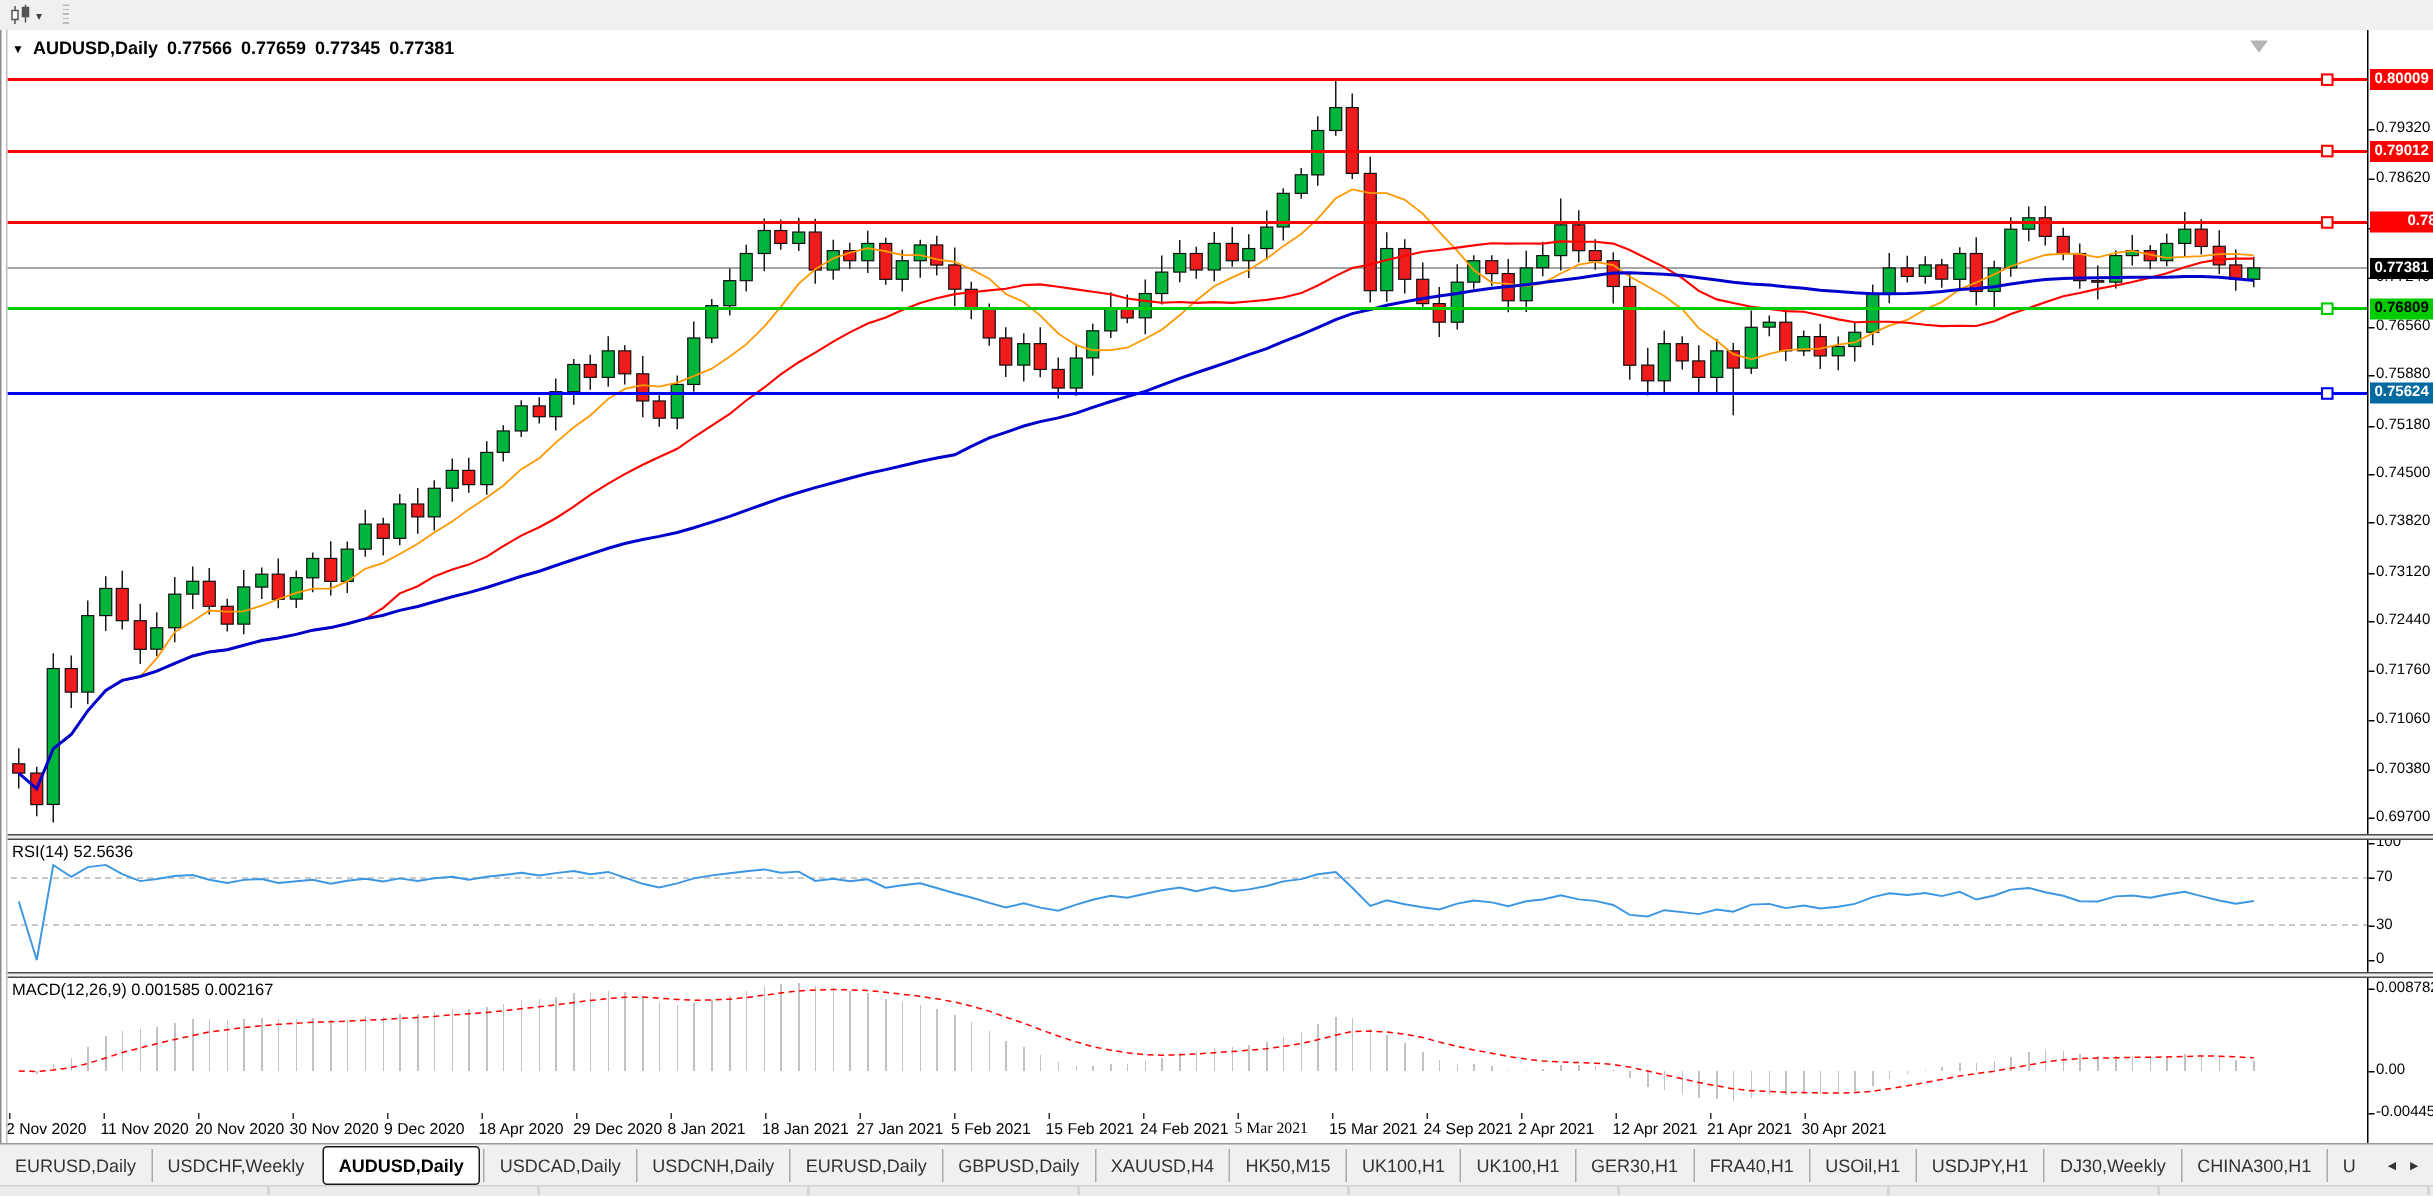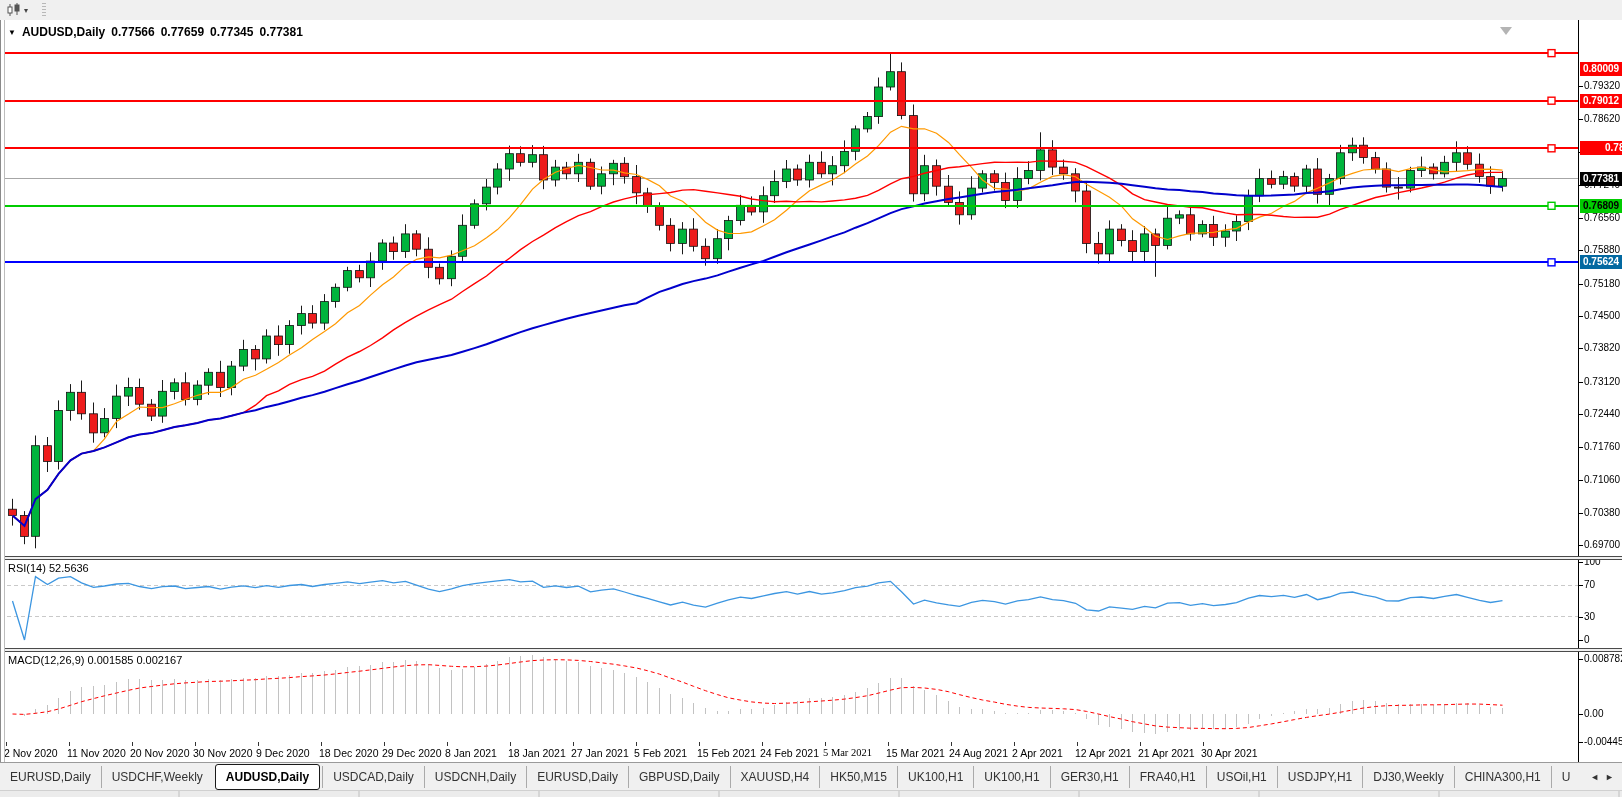--- a/index.html
+++ b/index.html
@@ -527,41 +527,41 @@
         <div class="date-label" style="left: 4px;">2 Nov 2020</div>
         <div class="date-tick" style="left: 69px;"></div>
         <div class="date-label" style="left: 67px;">11 Nov 2020</div>
         <div class="date-tick" style="left: 132px;"></div>
         <div class="date-label" style="left: 130px;">20 Nov 2020</div>
         <div class="date-tick" style="left: 195px;"></div>
         <div class="date-label" style="left: 193px;">30 Nov 2020</div>
         <div class="date-tick" style="left: 258px;"></div>
         <div class="date-label" style="left: 256px;">9 Dec 2020</div>
         <div class="date-tick" style="left: 321px;"></div>
-        <div class="date-label" style="left: 319px;">18 Dec 2020</div>
+        <div class="date-label" style="left: 319px;">18 Apr 2020</div>
         <div class="date-tick" style="left: 384px;"></div>
         <div class="date-label" style="left: 382px;">29 Dec 2020</div>
         <div class="date-tick" style="left: 447px;"></div>
         <div class="date-label" style="left: 445px;">8 Jan 2021</div>
         <div class="date-tick" style="left: 510px;"></div>
         <div class="date-label" style="left: 508px;">18 Jan 2021</div>
         <div class="date-tick" style="left: 573px;"></div>
         <div class="date-label" style="left: 571px;">27 Jan 2021</div>
         <div class="date-tick" style="left: 636px;"></div>
         <div class="date-label" style="left: 634px;">5 Feb 2021</div>
         <div class="date-tick" style="left: 699px;"></div>
         <div class="date-label" style="left: 697px;">15 Feb 2021</div>
         <div class="date-tick" style="left: 762px;"></div>
         <div class="date-label" style="left: 760px;">24 Feb 2021</div>
         <div class="date-tick" style="left: 825px;"></div>
         <div class="date-label" style="left: 823px; font-family: Liberation Serif, serif;">5 Mar 2021</div>
         <div class="date-tick" style="left: 888px;"></div>
         <div class="date-label" style="left: 886px;">15 Mar 2021</div>
         <div class="date-tick" style="left: 951px;"></div>
-        <div class="date-label" style="left: 949px;">24 Aug 2021</div>
+        <div class="date-label" style="left: 949px;">24 Sep 2021</div>
         <div class="date-tick" style="left: 1014px;"></div>
         <div class="date-label" style="left: 1012px;">2 Apr 2021</div>
         <div class="date-tick" style="left: 1077px;"></div>
         <div class="date-label" style="left: 1075px;">12 Apr 2021</div>
         <div class="date-tick" style="left: 1140px;"></div>
         <div class="date-label" style="left: 1138px;">21 Apr 2021</div>
         <div class="date-tick" style="left: 1203px;"></div>
         <div class="date-label" style="left: 1201px;">30 Apr 2021</div>
       </div>
     <div class="axis-col" id="axis-col">
@@ -602,21 +602,21 @@
         <div class="axis-dash" style="top: 597px;"></div>
         <div class="axis-label" style="top: 591px;">30</div>
         <div class="axis-dash" style="top: 620px;"></div>
         <div class="axis-label" style="top: 614px;">0</div>
         <div class="axis-dash" style="top: 639px;"></div>
         <div class="axis-label" style="top: 633px;">0.008782</div>
         <div class="axis-dash" style="top: 694px;"></div>
         <div class="axis-label" style="top: 688px;">0.00</div>
         <div class="axis-dash" style="top: 722px;"></div>
         <div class="axis-label" style="top: 716px;">-0.004451</div>
-        <div class="price-badge" style="top: 42px; background: rgb(255, 0, 0); color: rgb(255, 255, 255);">0.80009</div>
+        <div class="price-badge" style="top: 26px; background: rgb(255, 0, 0); color: rgb(255, 255, 255);">0.80009</div>
         <div class="price-badge" style="top: 74px; background: rgb(255, 0, 0); color: rgb(255, 255, 255);">0.79012</div>
         <div class="price-badge" style="top: 121px; background: rgb(255, 0, 0); color: rgb(255, 255, 255); padding-left: 25px;">0.78014</div>
         <div class="price-badge" style="top: 179px; background: rgb(0, 204, 0); color: rgb(0, 0, 0);">0.76809</div>
         <div class="price-badge" style="top: 235px; background: #0369a1; color: rgb(255, 255, 255);">0.75624</div>
         <div class="price-badge" style="top: 152px; background: rgb(0, 0, 0); color: rgb(255, 255, 255);">0.77381</div>
       </div>
   </div>
 
   <div class="tabs-bar" id="tabs-bar">
       <div class="tab">EURUSD,Daily</div>

